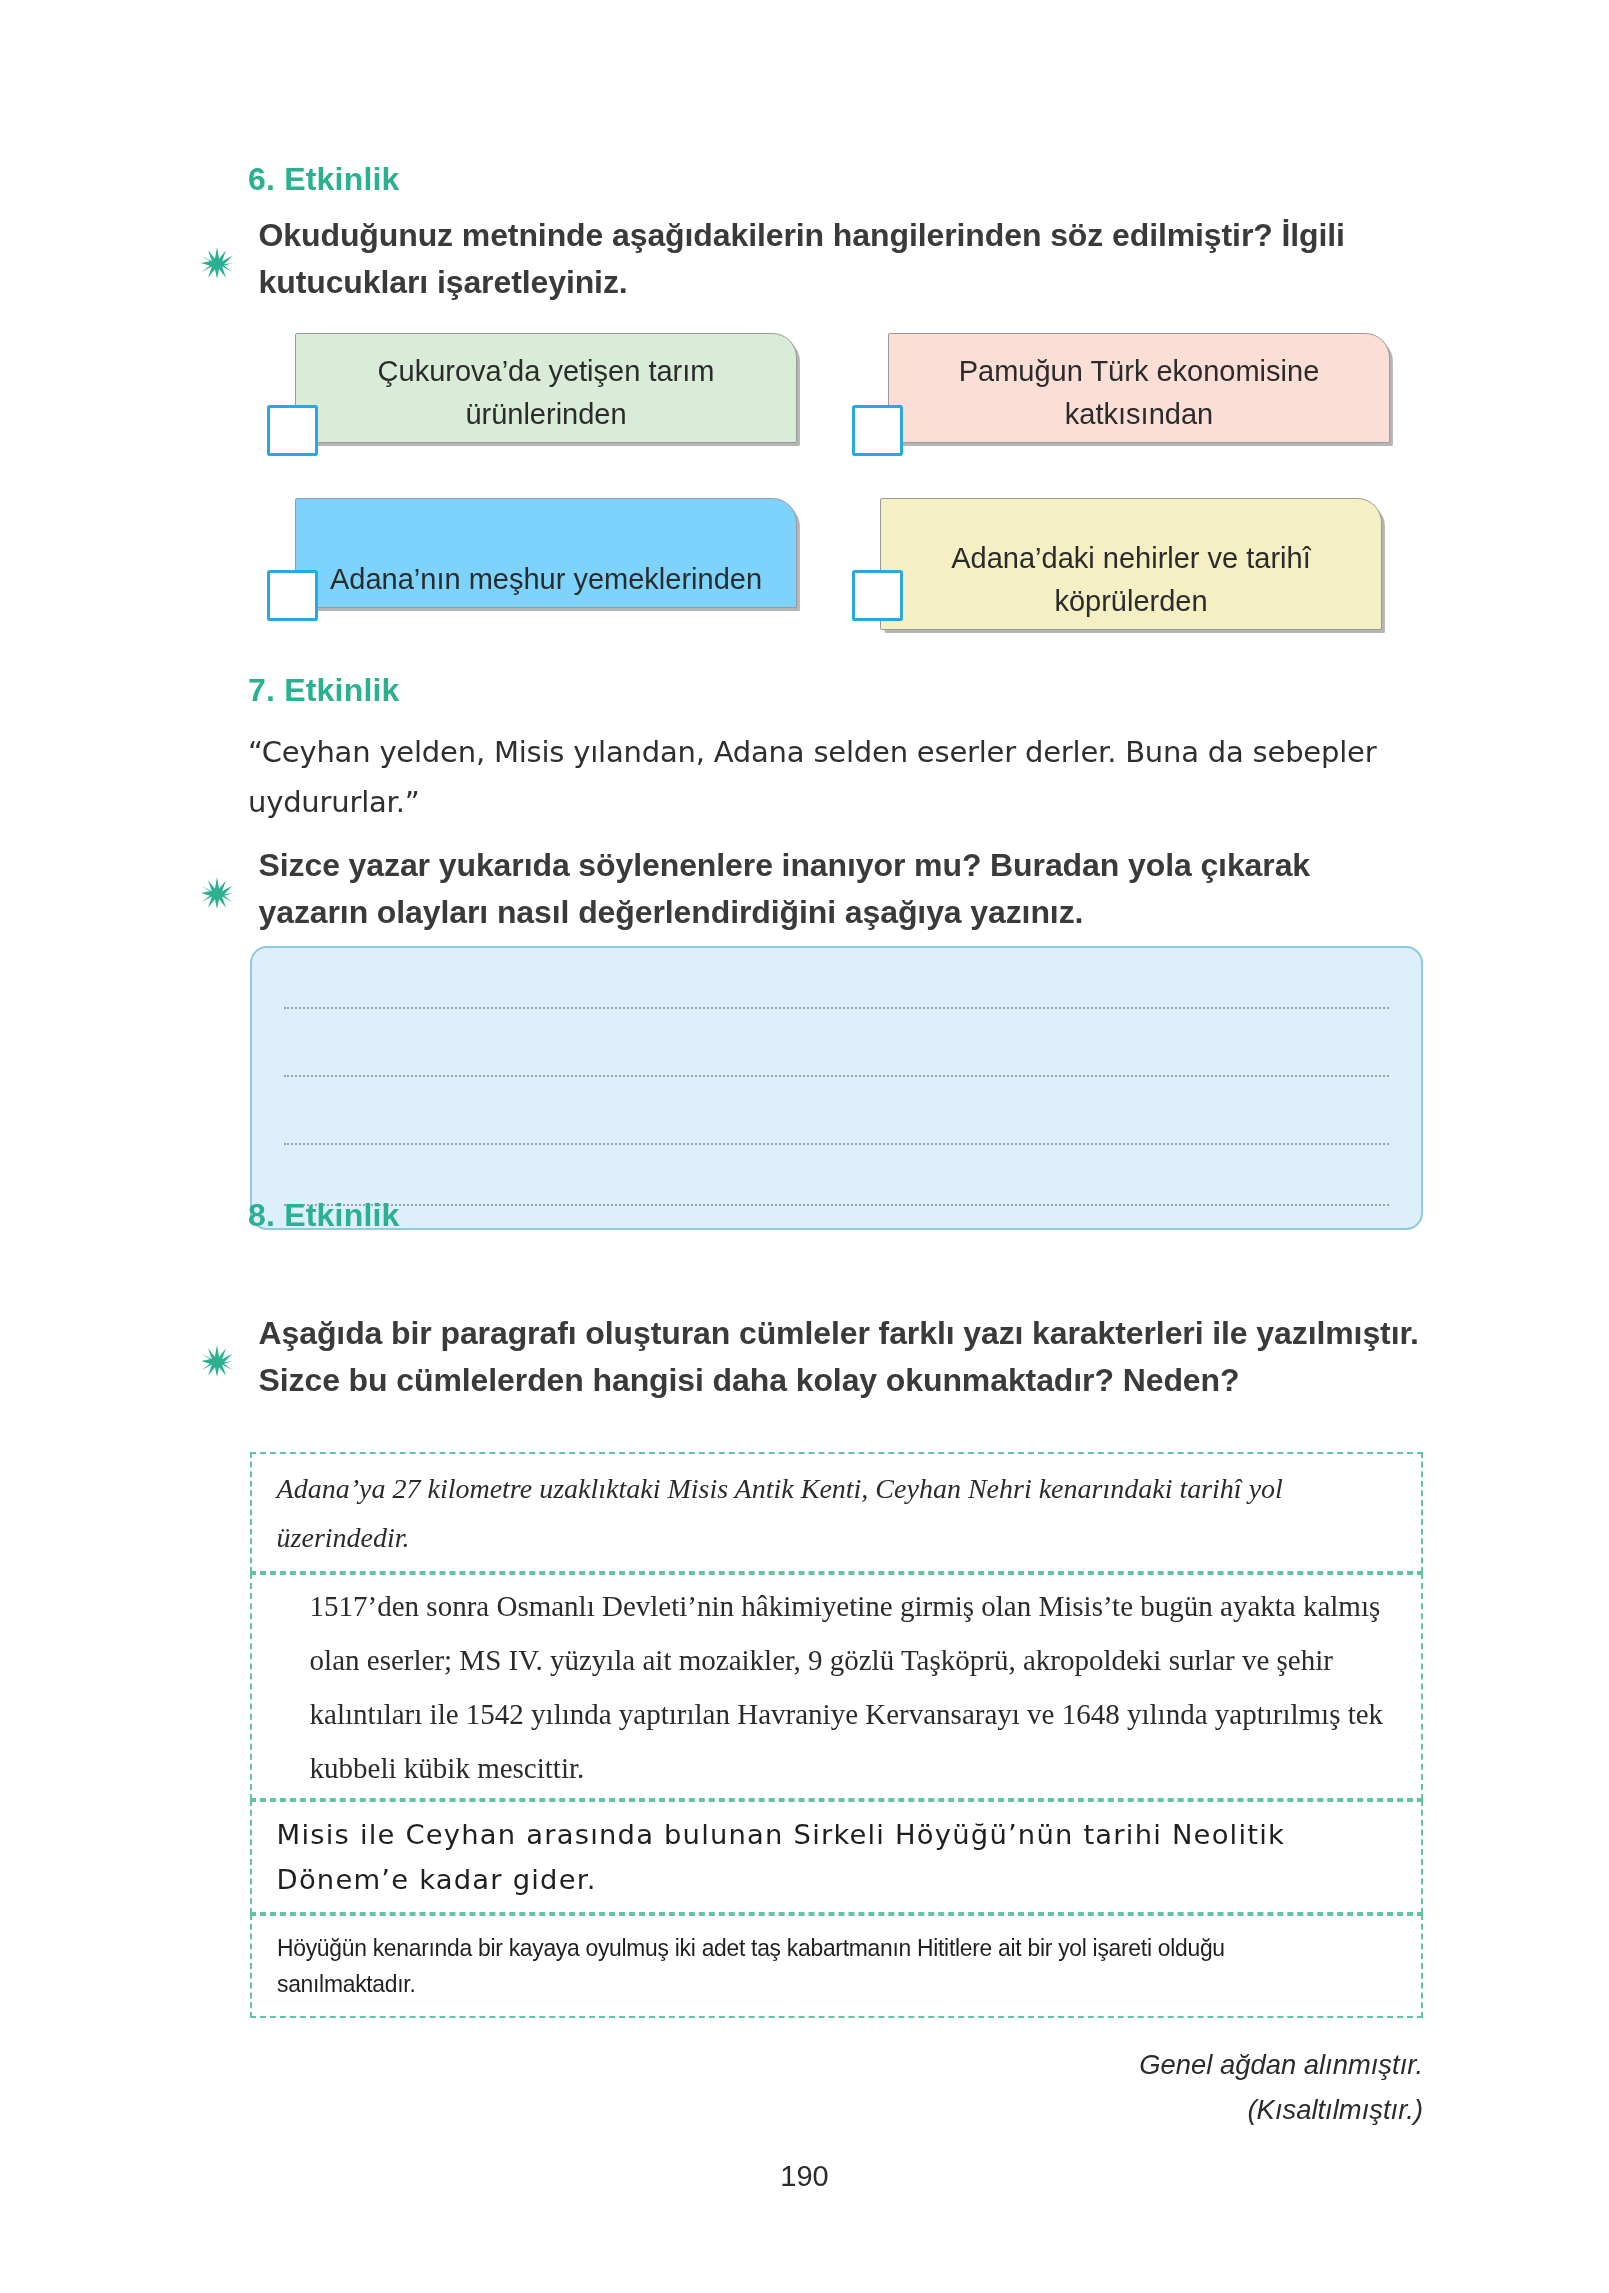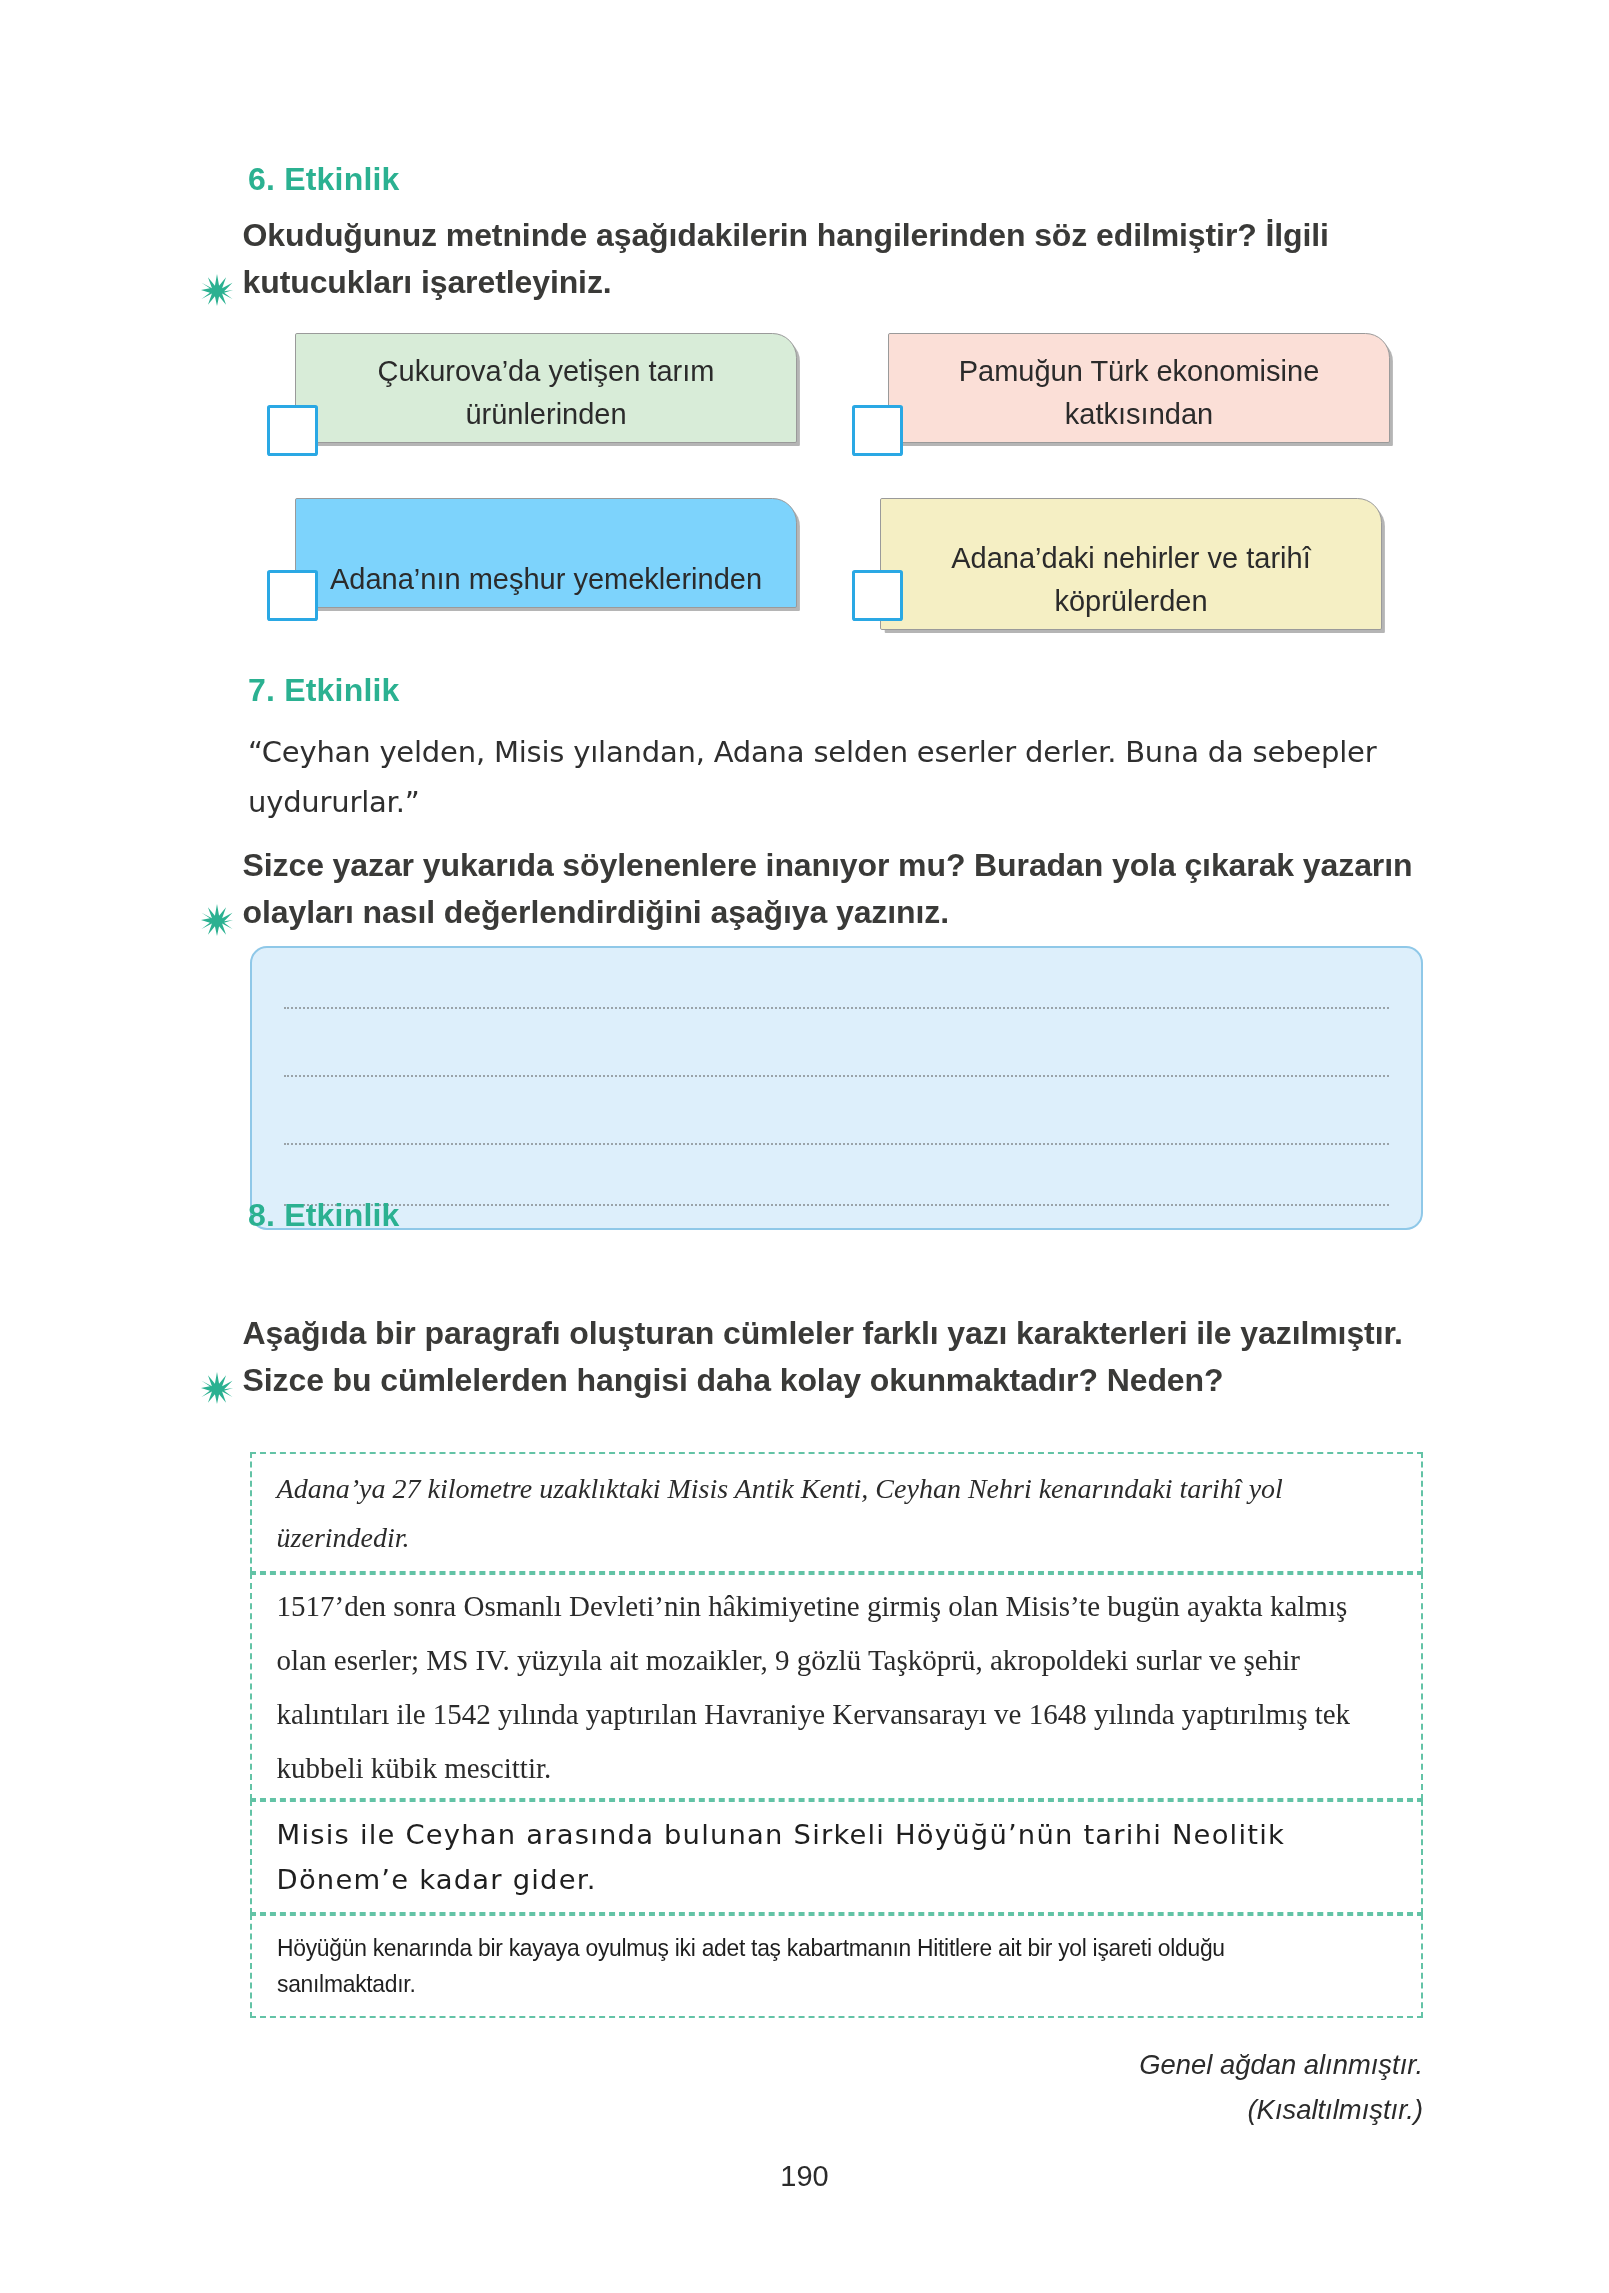--- a/index.html
+++ b/index.html
@@ -29,21 +29,22 @@
     color: #2bb191;
     font-weight: bold;
     font-size: 32px;
     letter-spacing: 0.2px;
     white-space: nowrap;
   }
 
   .q-row {
     position: absolute;
     display: flex;
-    align-items: flex-end;
+    align-items: center;
+    gap: 16px;
   }
   .q-star {
     flex: 0 0 auto;
     width: 32px;
     height: 32px;
     margin-top: 7.6px;
     margin-right: 9.5px;
     position: relative;
   }
   .q-star svg { display:block; width:32px; height:32px; }
@@ -122,20 +123,21 @@
     font-style: italic;
     font-size: 28px;
     line-height: 49px;
     color: #2b2b2b;
   }
   .para-serif {
     font-family: "Liberation Serif", serif;
     font-size: 29px;
     line-height: 54px;
     color: #2b2b2b;
+    margin-left: 33px;
   }
   .para-hand {
     font-family: "DejaVu Sans", sans-serif;
     font-size: 27.4px;
     line-height: 45px;
     letter-spacing: 1.2px;
     color: #1f1f1f;
   }
   .para-cond {
     font-family: "Liberation Sans Narrow", "Liberation Sans", sans-serif;

